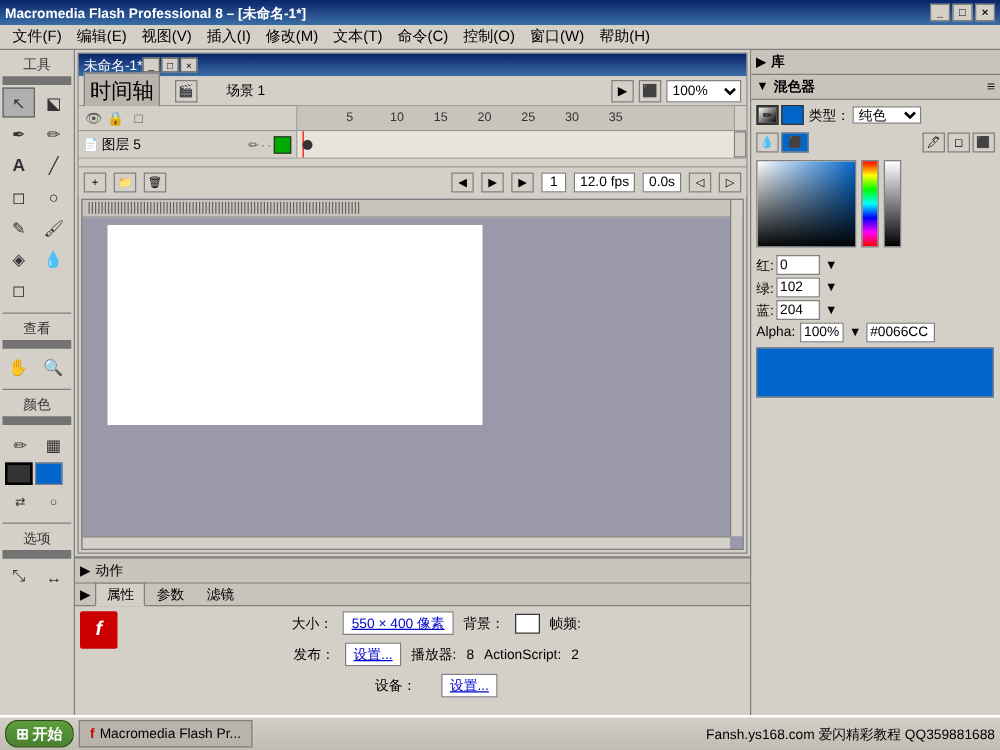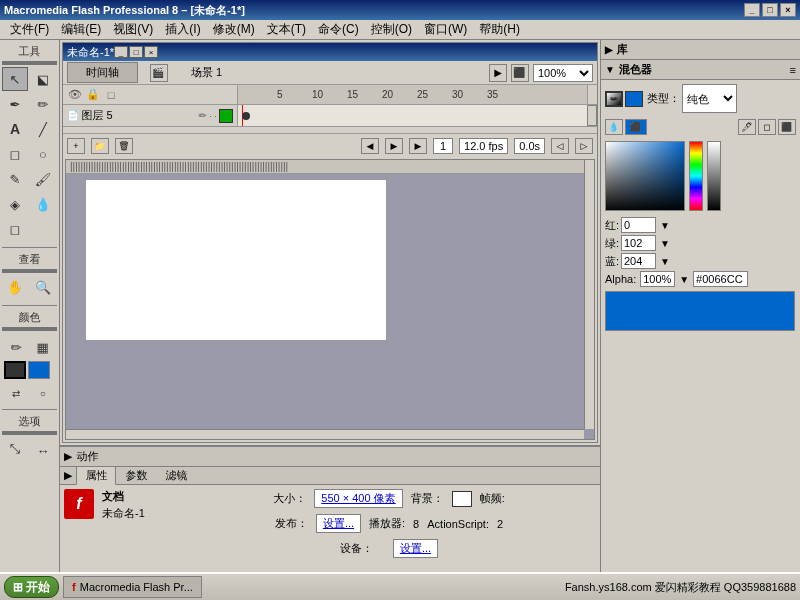--- a/index.html
+++ b/index.html
@@ -63,21 +63,21 @@
       border-right: 1px solid #808080;
       display: flex;
       flex-direction: column;
       padding: 2px;
     }
     .toolbar-section-label {
       font-size: 11px;
       text-align: center;
       padding: 2px 0;
       color: #333;
-      border-bottom: 4px solid #737373;
+      border-bottom: 7px solid #737373;
       margin-bottom: 2px;
     }
     .toolbar-grid {
       display: grid;
       grid-template-columns: 1fr 1fr;
       gap: 1px;
       margin-bottom: 4px;
     }
     .tool-btn {
       width: 26px;
@@ -253,22 +253,22 @@
     .timeline-toolbar {
       height: 24px;
       background: #d4d0c8;
       display: flex;
       align-items: center;
       padding: 0 4px;
       gap: 4px;
       border-bottom: 1px solid #999;
     }
     .timeline-label {
-      font-size: 11px;
-      padding: 2px 18px;
+      font-size: 17px;
+      padding: 2px 4px;
       background: #b8b4ac;
       border: 1px solid #808080;
     }
     .scene-label {
       display: flex;
       align-items: center;
       gap: 2px;
       font-size: 11px;
       margin-left: 19px;
     }
@@ -752,24 +752,20 @@
         <div class="bottom-tab">参数</div>
         <div class="bottom-tab">滤镜</div>
       </div>
 
       <div style="display:flex;flex:1;padding:4px;">
 
         <div style="display:flex;align-items:flex-start;margin-right:8px;">
           <div class="flash-logo">f</div>
         </div>
 
-        <div style="display:flex;flex-direction:column;gap:2px;min-width:80px;">
-          <span style="font-size:11px;font-weight:bold;">文档</span>
-          <span style="font-size:11px;">未命名-1</span>
-        </div>
 
         <div style="display:flex;flex-direction:column;gap:6px;flex:1;align-items:center;">
 
           <div style="display:flex;align-items:center;gap:8px;font-size:11px;">
             <span>大小：</span>
             <span style="color:#0000cc;text-decoration:underline;cursor:pointer;border:1px solid #808080;padding:1px 6px;background:white;">550 × 400 像素</span>
             <span>背景：</span>
             <div style="width:20px;height:16px;border:1px solid #333;background:white;"></div>
             <span>帧频:</span>
           </div>
@@ -806,21 +802,21 @@
 
     <div class="mixer-panel">
 
       <div class="mixer-type-row">
         <div style="display:flex;gap:2px;align-items:center;">
           <div class="small-icon-btn" style="background:linear-gradient(135deg,white,black);border:2px solid #333;">✏</div>
           <div class="small-icon-btn" style="background:#0066cc;border:1px solid #333;color:white;"></div>
         </div>
         <div style="display:flex;align-items:center;gap:2px;font-size:11px;">
           <span>类型：</span>
-          <select style="font-size:11px;width:55px;height:29px;">
+          <select style="font-size:11px;width:55px;height:14px;">
             <option>纯色</option>
             <option>线性</option>
             <option>径向</option>
           </select>
         </div>
       </div>
 
       <div class="mixer-icons-row">
         <div class="small-icon-btn">💧</div>
         <div class="small-icon-btn" style="background:#0066cc;color:white;width:22px;height:16px;">⬛</div>

